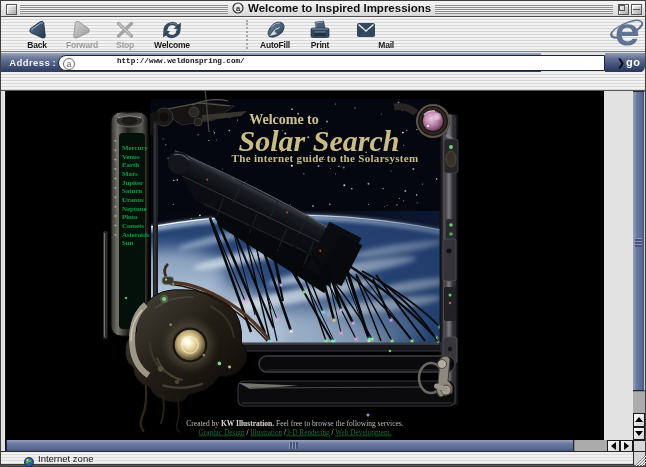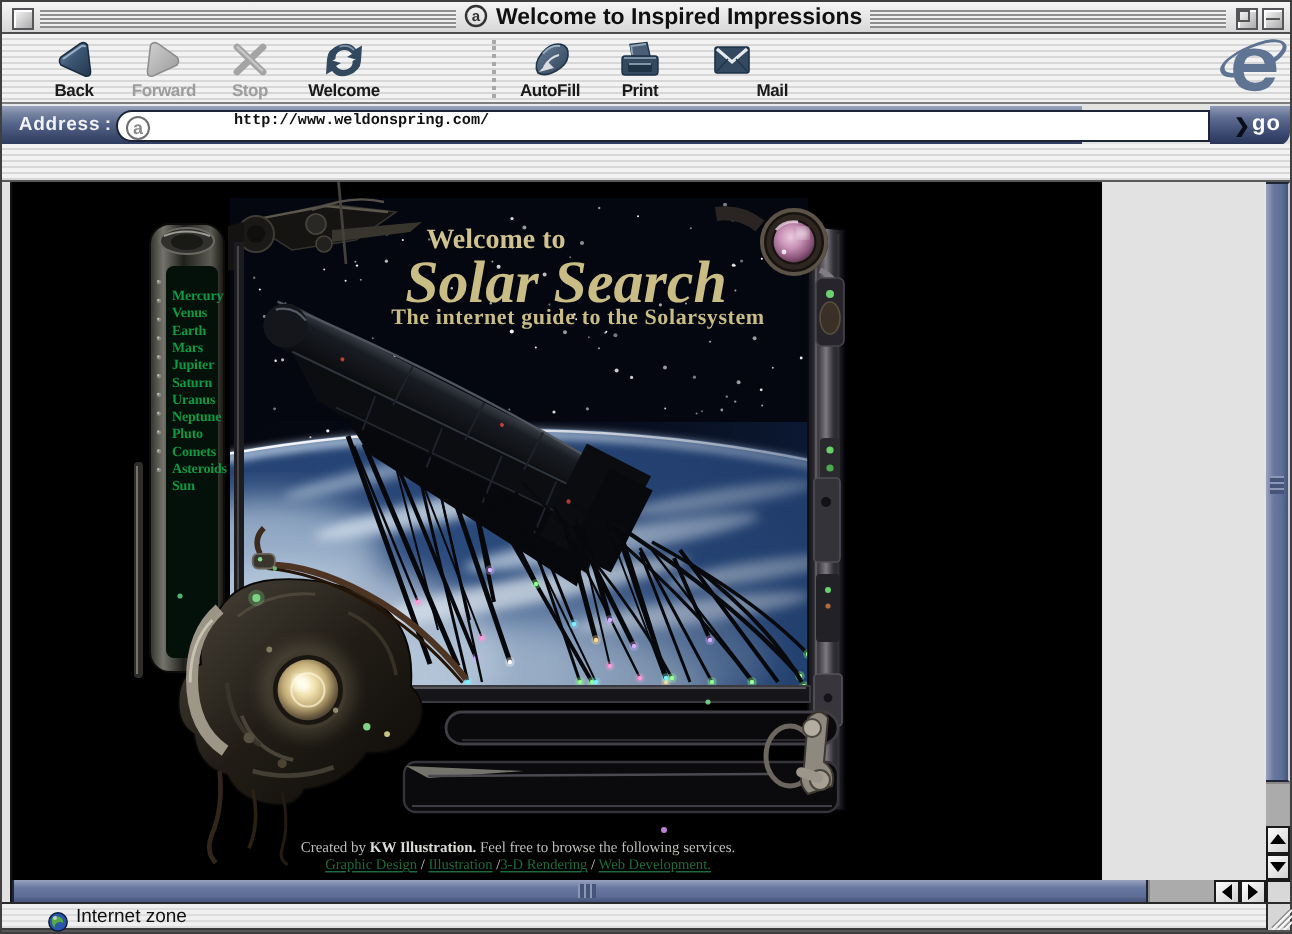--- a/index.html
+++ b/index.html
@@ -47,21 +47,21 @@
   font-size:7.6px; font-weight:bold; color:#111; letter-spacing:0;margin-left:40px; }
 #gobtn { position:absolute; left:604px; top:0; width:40px; height:20px;
   background:linear-gradient(180deg,#8e9ab4 0,#5e6c92 6px,#3a4870 14px,#273354 20px);
   border-radius:0 0 7px 0; }
 #gobtn .ch { position:absolute; left:12px; top:4px; color:#0a0e18; font-size:9.5px; font-weight:bold; }
 #gobtn .g { position:absolute; left:21px; top:3px; color:#fff; font-size:11px; font-weight:bold; letter-spacing:0.5px; }
 
 #favbar { position:absolute; left:1px; top:72px; width:644px; height:19px;
   border-bottom:1px solid #585858; }
 
-#content { position:absolute; left:6px; top:91px; width:545px; height:349px; background:#000; }
+#content { position:absolute; left:6px; top:91px; width:598px; height:349px; background:#000;padding-left:36px; }
 
 #vscroll { position:absolute; left:633px; top:91px; width:12px; height:349px; background:#000; }
 #vthumb { position:absolute; left:0; top:0; width:12px; height:300px; border-right:1px solid #c8ccd8;
   background:linear-gradient(90deg,#97a3c0 0,#8b97b4 1px,#67779f 4px,#5d6d95 8px,#46547a 11px,#394566 12px);
   border-top:1px solid #1e2536; border-bottom:1px solid #1e2536; }
 #vgrip { position:absolute; left:2px; top:146px; width:7px; height:9px;
   background:repeating-linear-gradient(180deg,#8b97b4 0 1px,#46547a 1px 3px); }
 #vtrack { position:absolute; left:0; top:300px; width:12px; height:23px; background:#ababab;
   border-top:1px solid #888; }
 .sbtn { position:absolute; background:linear-gradient(135deg,#fdfdfd,#d2d2d2);

